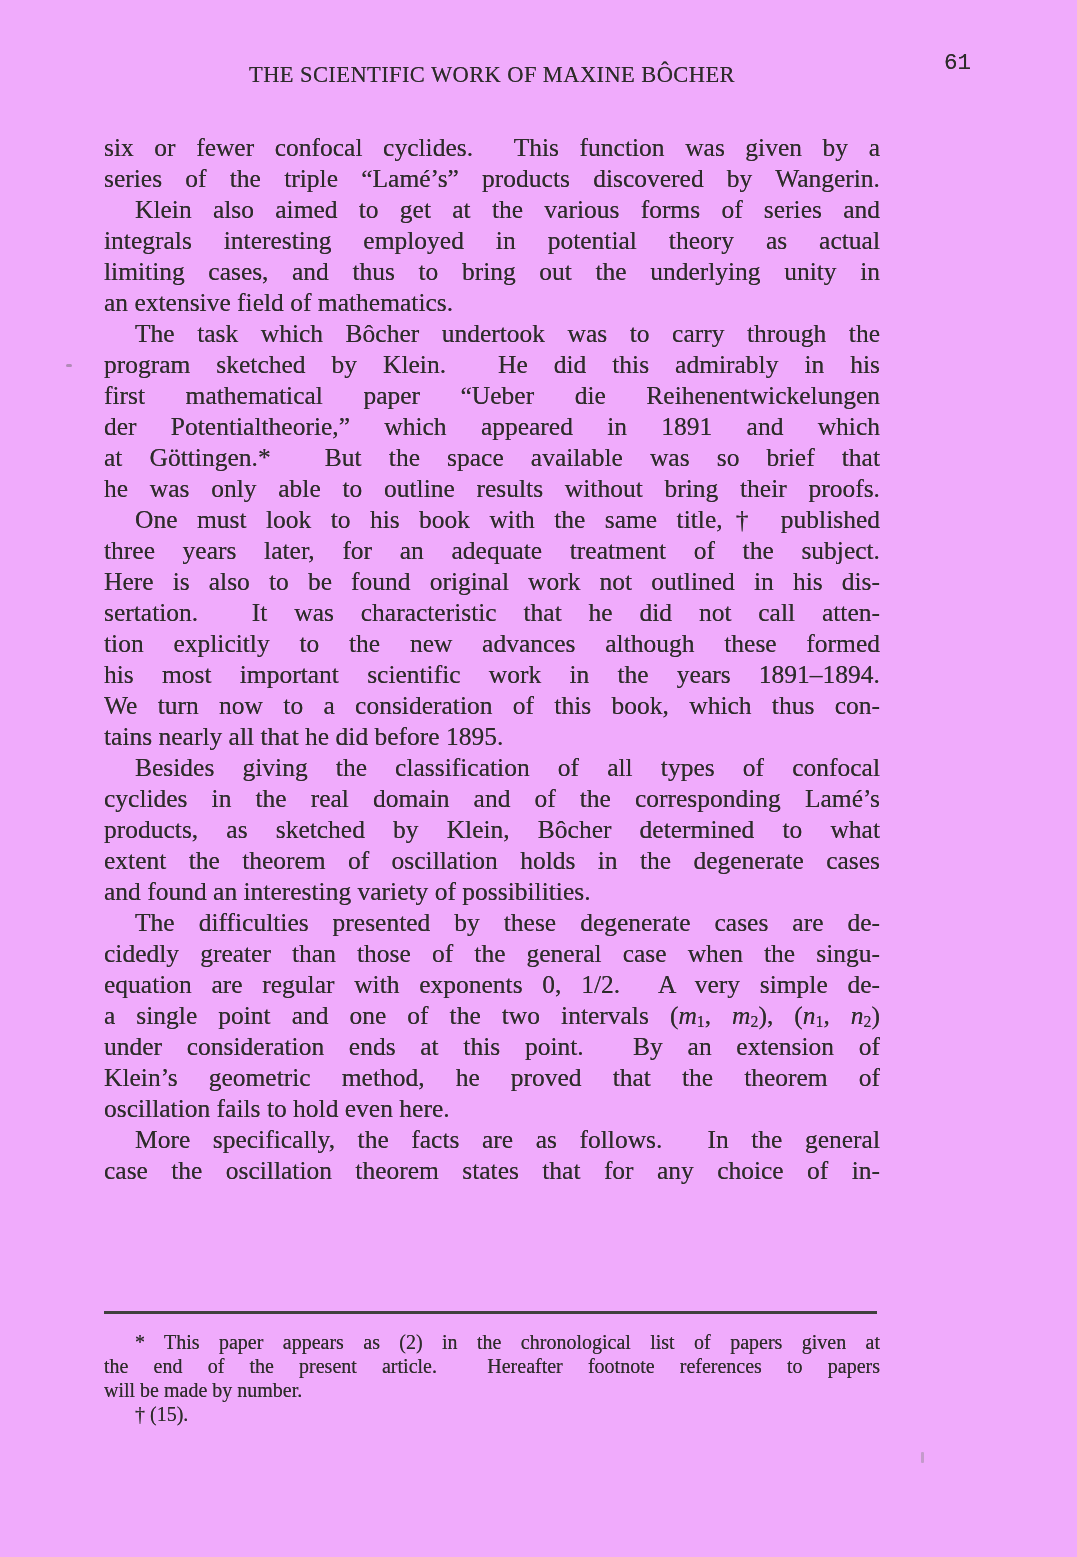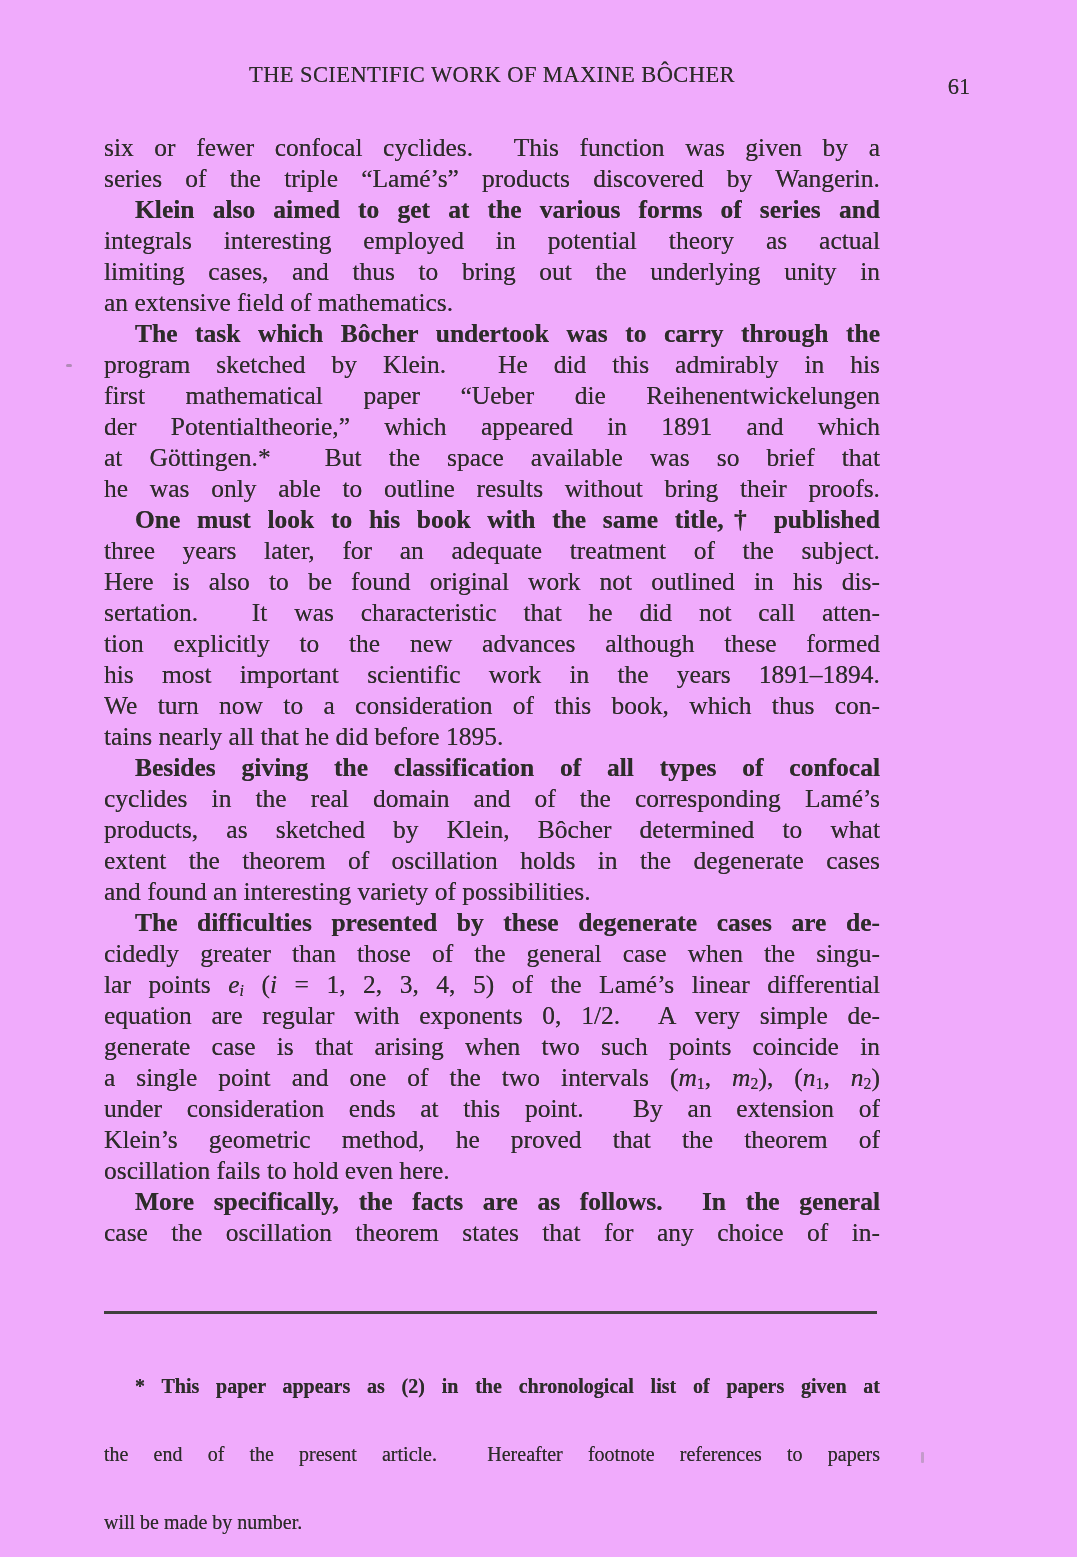--- a/index.html
+++ b/index.html
@@ -24,46 +24,47 @@
     width: 776px;
     text-align: center;
     font-size: 22.5px;
     line-height: 30px;
     letter-spacing: 0.4px;
     white-space: nowrap;
     text-shadow: 0 0 0.5px rgba(45,44,42,0.7);
   }
   .rh-page {
     position: absolute;
-    top: 72px;
+    top: 48px;
     left: 944px;
     width: 30px;
-    text-align: center;
+    text-align: left;
     font-size: 22.5px;
     line-height: 30px;
     text-shadow: 0 0 0.5px rgba(45,44,42,0.7);
+    font-family: Liberation Mono, monospace;
   }
   
   .body-text {
     position: absolute;
     top: 132px;
     left: 104px;
     width: 776px;
     font-size: 25.5px;
     text-shadow: 0 0 0.5px rgba(45,44,42,0.7);
   }
   .body-text .line { line-height: 31px; height: 31px; }
-  .footnotes .line { line-height: 24px; height: 24px; margin-top: 44px; }
+  .footnotes .line { line-height: 24px; height: 24px; }
   .line {
     text-align: justify;
     text-align-last: justify;
     overflow: hidden;
   }
   .line.last { text-align-last: left; }
-  .line.indent { text-indent: 31px; font-weight: bold; }
+  .line.indent { text-indent: 31px; }
   sub {
     font-size: 0.62em;
     line-height: 0;
     vertical-align: -0.22em;
   }
   
   .fn-rule {
     position: absolute;
     top: 1311px;
     left: 104px;
@@ -133,23 +134,21 @@
       <div>
         <div class="line indent">Besides giving the classification of all types of confocal</div>
         <div class="line">cyclides in the real domain and of the corresponding Lamé’s</div>
         <div class="line">products, as sketched by Klein, Bôcher determined to what</div>
         <div class="line">extent the theorem of oscillation holds in the degenerate cases</div>
         <div class="line last">and found an interesting variety of possibilities.</div>
       </div>
       <div>
         <div class="line indent">The difficulties presented by these degenerate cases are de-</div>
         <div class="line">cidedly greater than those of the general case when the singu-</div>
-        <div class="line">lar points <i>e<sub>i</sub></i> (<i>i</i> = 1, 2, 3, 4, 5) of the Lamé’s linear differential</div>
         <div class="line">equation are regular with exponents 0, 1/2.&nbsp; A very simple de-</div>
-        <div class="line">generate case is that arising when two such points coincide in</div>
         <div class="line">a single point and one of the two intervals (<i>m</i><sub>1</sub>, <i>m</i><sub>2</sub>), (<i>n</i><sub>1</sub>, <i>n</i><sub>2</sub>)</div>
         <div class="line">under consideration ends at this point.&nbsp; By an extension of</div>
         <div class="line">Klein’s geometric method, he proved that the theorem of</div>
         <div class="line last">oscillation fails to hold even here.</div>
       </div>
       <div>
         <div class="line indent">More specifically, the facts are as follows.&nbsp; In the general</div>
         <div class="line">case the oscillation theorem states that for any choice of in-</div>
       </div>
     </div>

